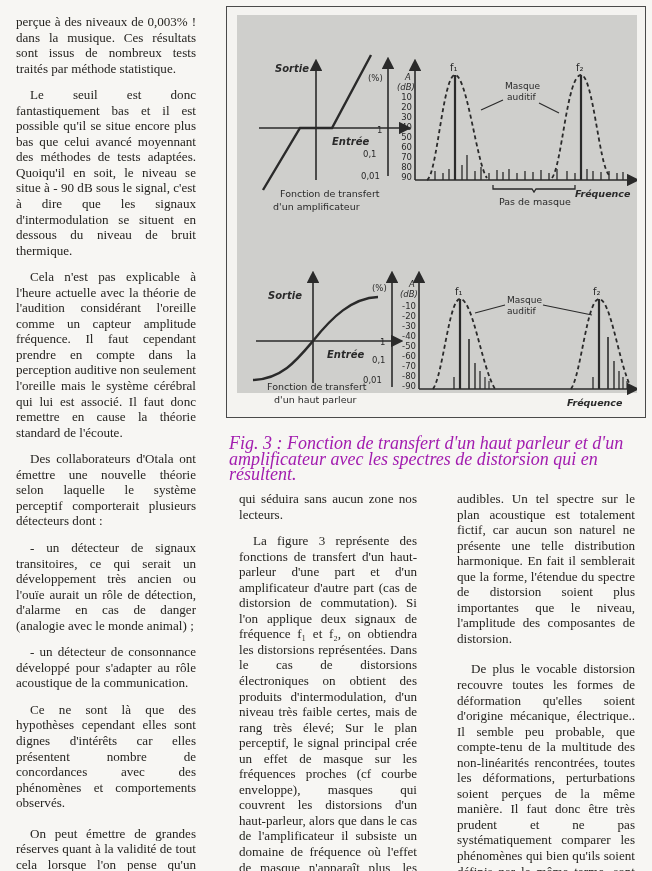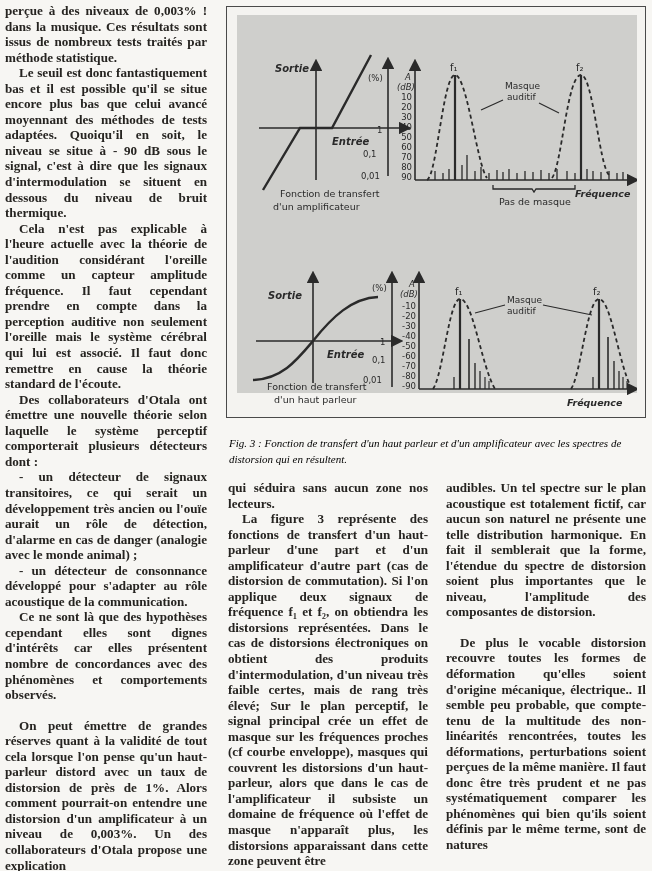--- a/index.html
+++ b/index.html
@@ -1,27 +1,27 @@
 <!DOCTYPE html>
 <html><head>
 <meta charset="utf-8">
 <style>
   html,body{margin:0;padding:0;}
   body{width:652px;height:871px;background:#f7f6f3;position:relative;overflow:hidden;
        font-family:"Liberation Serif","DejaVu Serif",serif;color:#262421;}
   .col{position:absolute;font-size:13.1px;line-height:15.55px;text-align:justify;}
-  .col p{margin:0;text-indent:0;font-weight:bold;}
+  .col p{margin:11px;text-indent:0;}
   .col p.ind{text-indent:14px;}
   .col p.gap{margin-top:15px;}
   #col1{left:5px;top:3px;width:202px;}
   #col2{left:228px;top:480px;width:200px;}
   #col3{left:446px;top:480px;width:200px;}
   #figure{position:absolute;left:226px;top:6px;width:418px;height:410px;border:1.5px solid #4a4a4a;background:#f4f3f0;}
   #panel{position:absolute;left:10px;top:8px;width:400px;height:378px;background:#cfcfcc;}
-  #caption{position:absolute;left:229px;top:436px;width:420px;font-style:italic;font-size:11px;line-height:15.5px;color:#000000;}
+  #caption{position:absolute;left:229px;top:436px;width:420px;font-style:italic;font-size:18px;line-height:15.5px;color:#a21caf;}
   svg text{font-family:"DejaVu Sans","Liberation Sans",sans-serif;fill:#2a2a2a;}
   .it{font-style:italic;}
 </style>
 </head>
 <body>
 
 <div id="col1" class="col">
     <p>perçue à des niveaux de 0,003% ! dans la musique. Ces résultats sont issus de nombreux tests traités par méthode statistique.</p>
     <p class="ind">Le seuil est donc fantastiquement bas et il est possible qu'il se situe encore plus bas que celui avancé moyennant des méthodes de tests adaptées. Quoiqu'il en soit, le niveau se situe à - 90 dB sous le signal, c'est à dire que les signaux d'intermodulation se situent en dessous du niveau de bruit thermique.</p>
     <p class="ind">Cela n'est pas explicable à l'heure actuelle avec la théorie de l'audition considérant l'oreille comme un capteur amplitude fréquence. Il faut cependant prendre en compte dans la perception auditive non seulement l'oreille mais le système cérébral qui lui est associé. Il faut donc remettre en cause la théorie standard de l'écoute.</p>

